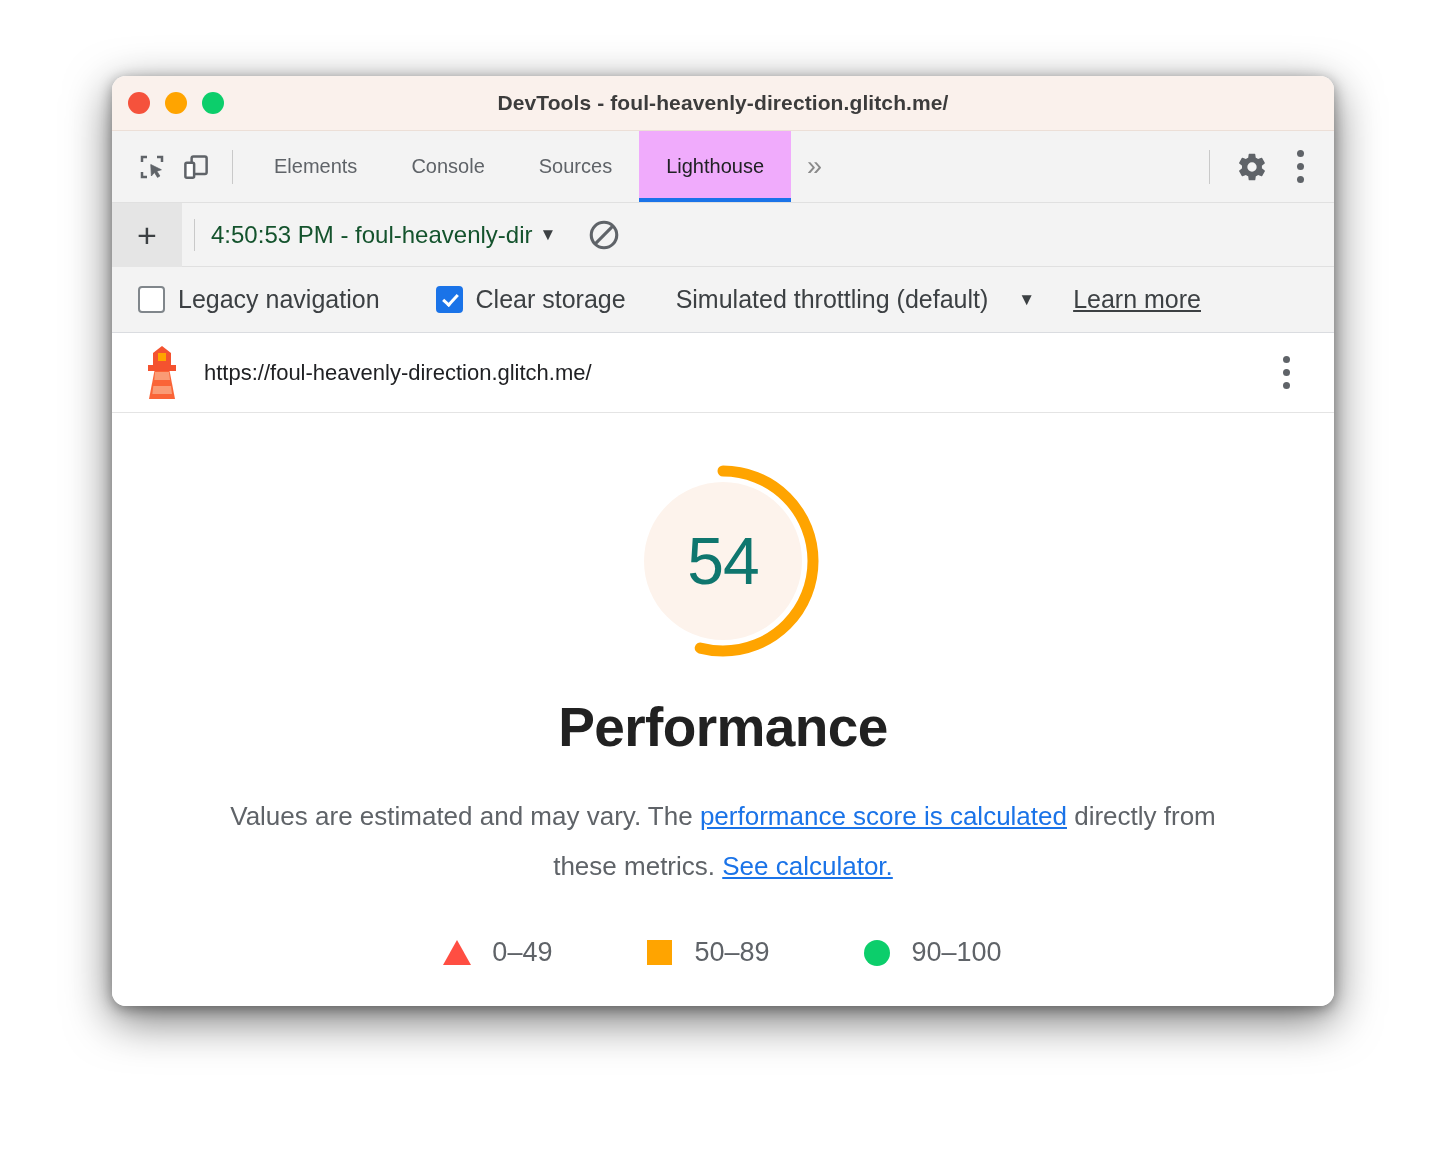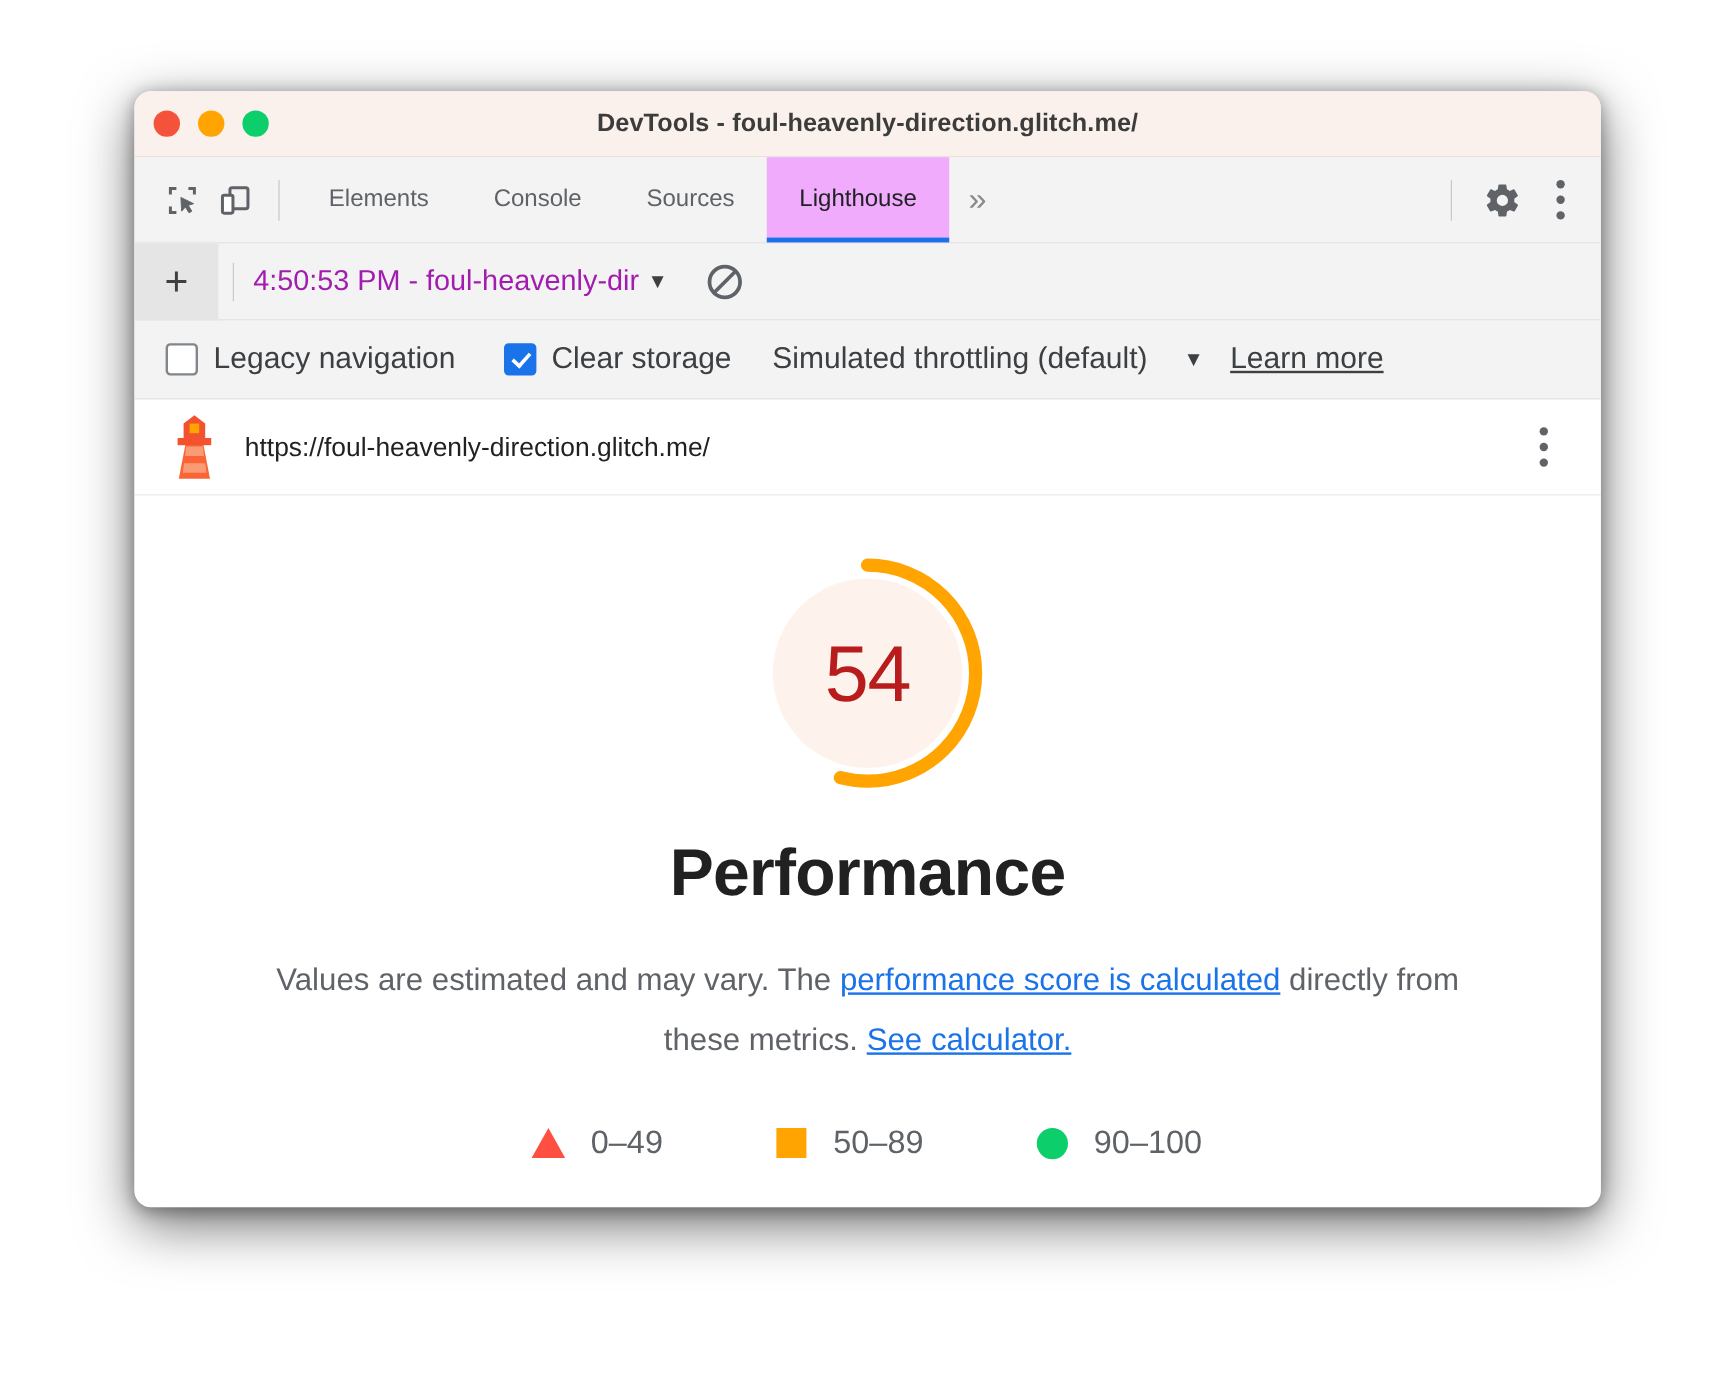--- a/index.html
+++ b/index.html
@@ -177,21 +177,21 @@
   }
   .run-select {
     display: flex;
     align-items: center;
     max-width: 430px;
     overflow: hidden;
     flex: 0 0 auto;
   }
   .run-select-label {
     font-size: 24px;
-    color: #a21caf;
+    color: #14532d;
     white-space: nowrap;
     overflow: hidden;
     max-width: 405px;
     display: block;
   }
   .caret {
     font-size: 17px;
     color: #3c4043;
     margin-left: 7px;
     flex: 0 0 auto;
@@ -209,21 +209,21 @@
   
   .options-row {
     height: 66px;
     min-height: 66px;
     background: #f3f3f3;
     border-bottom: 1px solid #dadce0;
     display: flex;
     align-items: center;
     padding-left: 26px;
     box-sizing: border-box;
-    gap: 0;
+    gap: 16px;
   }
   .opt {
     display: flex;
     align-items: center;
     font-size: 25px;
     color: #3c4043;
     white-space: nowrap;
   }
   .cb {
     width: 27px;
@@ -329,21 +329,21 @@
     height: 200px;
     position: relative;
   }
   .gauge-score {
     position: absolute;
     left: 0; top: 0; right: 0; bottom: 0;
     display: flex;
     align-items: center;
     justify-content: center;
     font-size: 66px;
-    color: #b91c1c;
+    color: #0f766e;
     font-weight: 400;
     letter-spacing: -1px;
   }
   .category-title {
     margin-top: 34px;
     font-size: 55px;
     color: #212121;
     font-weight: bold;
     letter-spacing: -0.6px;
   }

